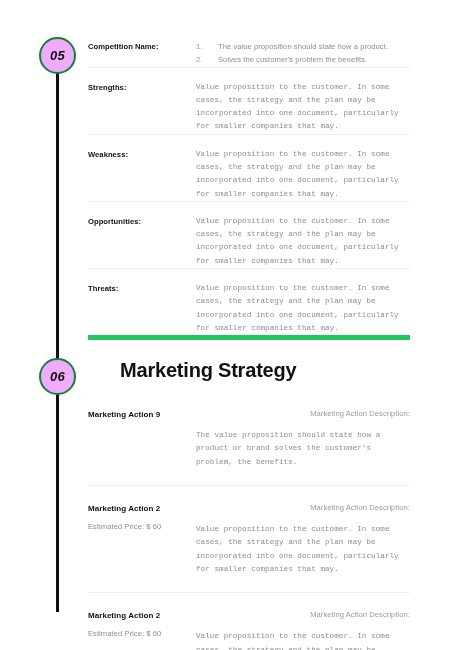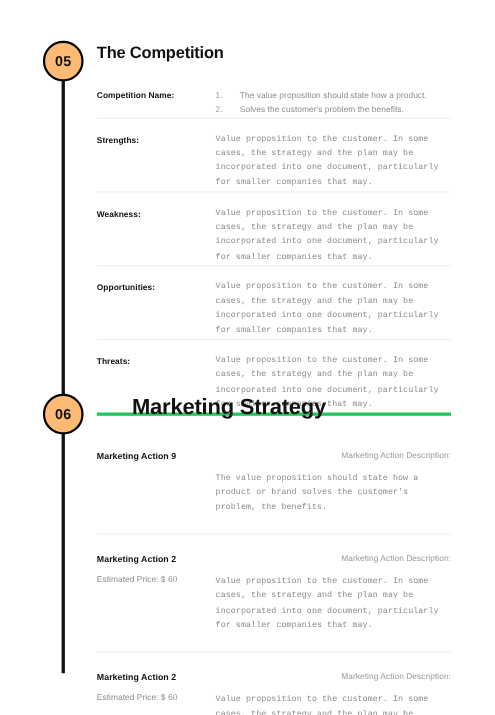--- a/index.html
+++ b/index.html
@@ -30,27 +30,28 @@
     width: 3px;
     height: 558px;
     background: #111111;
   }
 
   .marker {
     position: absolute;
     left: 39px;
     width: 33px;
     height: 33px;
-    border: 2px solid #000000;
+    border: 2px solid #15803d;
     border-radius: 50%;
-    background: #fdba74;
+    background: #f0abfc;
     display: flex;
     align-items: center;
     justify-content: center;
     z-index: 3;
+    font-style: italic;
   }
   .marker-num {
     font-size: 13px;
     font-weight: bold;
     color: #111111;
     letter-spacing: 0.2px;
     line-height: 1;
   }
   #marker-05 { top: 37px; }
   #marker-06 { top: 358px; }
@@ -78,21 +79,21 @@
     margin-left: 32px;
   }
 
   
   .row {
     display: flex;
     align-items: flex-start;
     border-bottom: 1px solid #efefef;
     margin-bottom: 13px;
   }
-  .row:last-child { border-bottom: 3px solid #22c55e; }
+  .row:last-child { border-bottom: 5px solid #22c55e; }
 
   .row-label-col {
     width: 108px;
     flex: 0 0 108px;
     padding-top: 1px;
   }
   .row-label {
     font-size: 7.6px;
     font-weight: bold;
     color: #111111;
@@ -162,21 +163,20 @@
 
   <div class="marker" id="marker-05">
     <span class="marker-num">05</span>
   </div>
 
   <div class="marker" id="marker-06">
     <span class="marker-num">06</span>
   </div>
 
   <section class="section" id="section-competition">
-    <h2 class="section-title">The Competition</h2>
 
     <div class="row">
       <div class="row-label-col">
         <div class="row-label">Competition Name:</div>
       </div>
       <div class="row-body-col">
         <ol class="num-list">
           <li>
             <span class="num">1.</span>
             <span>The value proposition should state how a product.</span>

